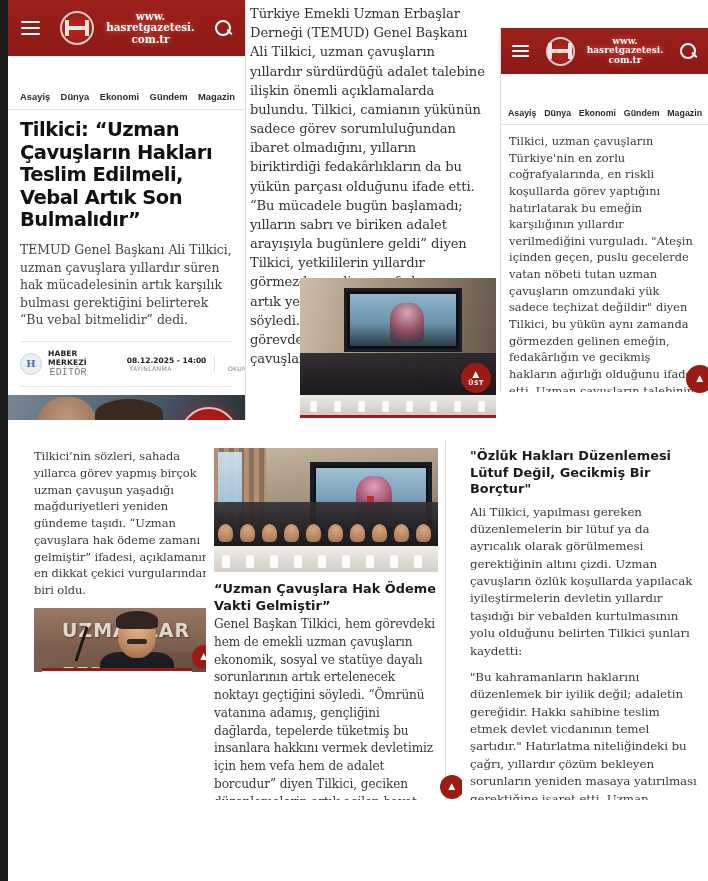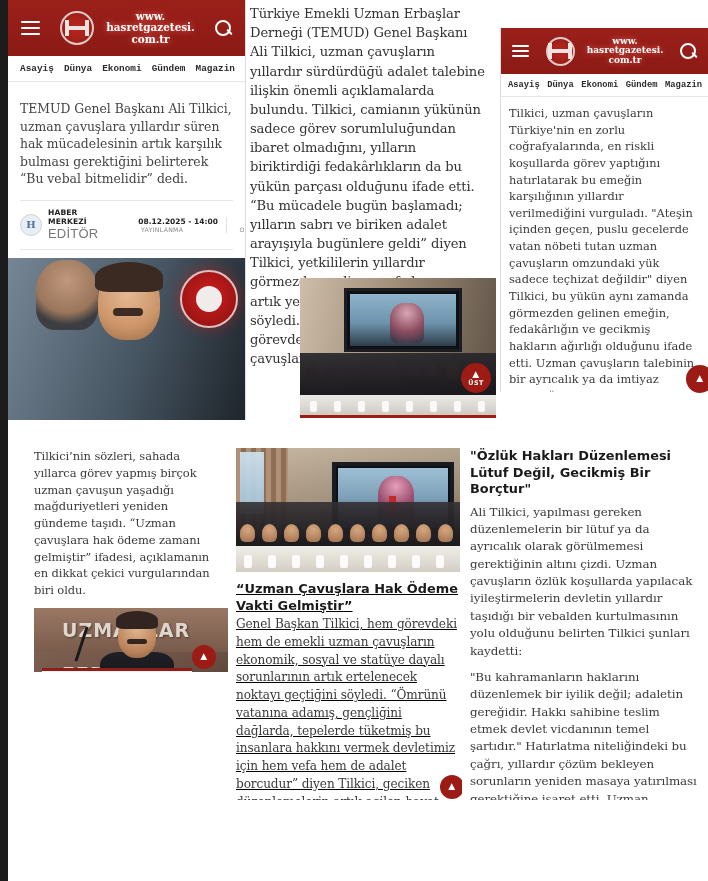--- a/index.html
+++ b/index.html
@@ -98,23 +98,23 @@
     width: 7px; height: 2px; background:#fff; transform: rotate(45deg);
     border-radius: 1px;
   }
   .navbar {
     display: flex; align-items: center; justify-content: space-between;
     padding: 7px 10px 7px 12px;
     border-bottom: 1px solid #e4e4e4;
     background: #fff;
   }
   .navbar a {
-    font-family: Liberation Mono, monospace;
+    font-family: Liberation Sans, sans-serif;
     font-size: 9.4px; font-weight: 600; color: #2b2b2b;
-    text-decoration: none; white-space: nowrap;
+    text-decoration: none; white-space: nowrap; margin-top: 28px;
   }
   .art-head {
     padding: 9px 12px 0 12px;
   }
   h1.headline {
     margin: 0;
     font-family: "DejaVu Sans", "Liberation Sans", sans-serif;
     font-weight: bold;
     font-size: 19.5px;
     line-height: 1.16;
@@ -139,21 +139,21 @@
     display:flex;align-items:center;justify-content:center;
     font-size: 10px; color:#4a6fa0; font-weight:bold;
     font-family:"DejaVu Serif",serif;
     flex: 0 0 auto;
   }
   .meta-author { margin-left: 6px; flex: 1 1 auto; }
   .meta-author .ttl {
     font-family: "DejaVu Sans", sans-serif; font-weight: bold;
     font-size: 7.6px; color: #222; letter-spacing: .1px;
   }
-  .meta-author .sub { font-family:Liberation Sans, sans-serif; font-size: 13px; color: #777; letter-spacing:.2px;}
+  .meta-author .sub { font-family:Liberation Mono, monospace; font-size: 10px; color: #777; letter-spacing:.2px;text-align:right;}
   .meta-col { text-align: center; padding: 0 8px; }
   .meta-col.divider { border-left: 1px solid #e0e0e0; }
   .meta-col .val { font-family:"DejaVu Sans",sans-serif; font-weight: bold; font-size: 7.5px; color: #222; white-space: nowrap; padding-left: 32px; }
   .meta-col .lbl { font-family:"DejaVu Sans",sans-serif; font-size: 6.2px; color: #888; letter-spacing: .3px; white-space: nowrap; }
 
   
   .hero {
     position: relative; margin: 8px 0 0 0;
     width: 238px; height: 168px;
     background: linear-gradient(160deg,#6f7f8e 0%, #52636f 42%, #2b333a 100%);
@@ -322,23 +322,22 @@
     background: linear-gradient(180deg,#f3f1ee 0%, #ddd9d3 100%);
     border-top: 3px solid #8f1e18;
   }
   .photo3 .mic {
     position:absolute; left: 46px; top: 18px; width: 3px; height: 36px;
     background:#1a1a1a; transform: rotate(18deg);
   }
 
   
   #tile-bc {
-    left: 228px; top: 440px; width: 240px; height: 360px;
+    left: 206px; top: 440px; width: 240px; height: 360px;
     border-right: 1px solid #e2e2e2;
-    text-decoration: underline;
   }
   .photo4 {
     position: relative; margin: 8px 0 0 8px;
     width: 224px; height: 124px;
     background: linear-gradient(170deg,#c8b9a4 0%, #9c8b76 50%, #4e463c 100%);
     overflow: hidden;
   }
   .photo4 .curtain {
     position:absolute; left:0; top:0; width:52px; height:124px;
     background: repeating-linear-gradient(90deg,#b08f74 0 5px,#8d6e56 5px 10px);
@@ -414,20 +413,21 @@
 
     <div class="navbar">
       <a href="#">Asayiş</a>
       <a href="#">Dünya</a>
       <a href="#">Ekonomi</a>
       <a href="#">Gündem</a>
       <a href="#">Magazin</a>
     </div>
 
     <div class="art-head">
+      <h1 class="headline">Tilkici: “Uzman Çavuşların Hakları Teslim Edilmeli, Vebal Artık Son Bulmalıdır”</h1>
       <p class="spot">TEMUD Genel Başkanı Ali Tilkici, uzman çavuşlara yıllardır süren hak mücadelesinin artık karşılık bulması gerektiğini belirterek “Bu vebal bitmelidir” dedi.</p>
     </div>
 
     <div class="meta-bar">
       <div class="meta-avatar">H</div>
       <div class="meta-author">
         <div class="ttl">HABER MERKEZİ</div>
         <div class="sub">EDİTÖR</div>
       </div>
       <div class="meta-col">

